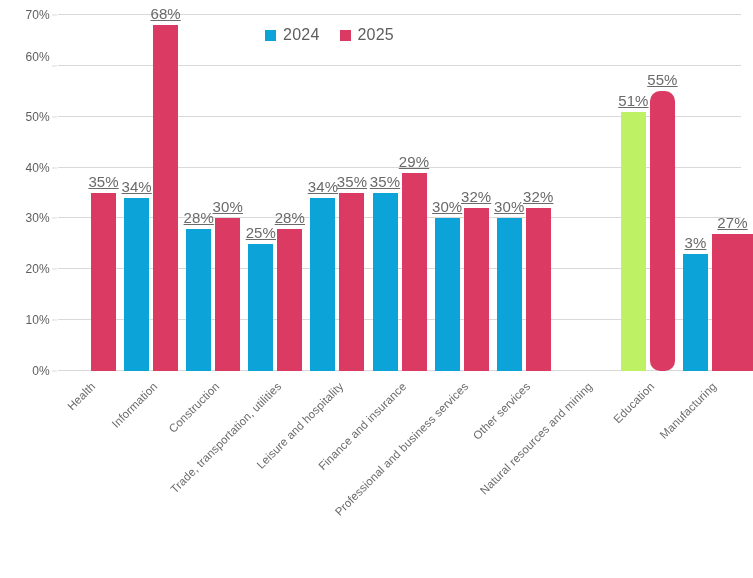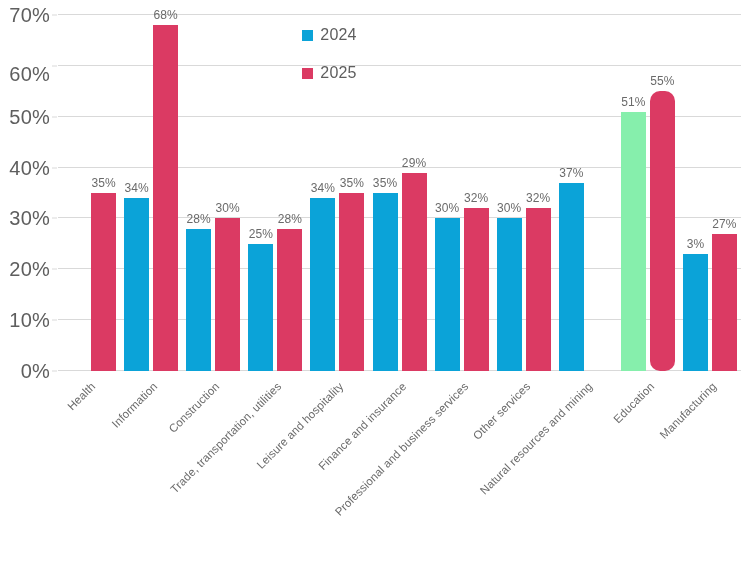--- a/index.html
+++ b/index.html
@@ -47,21 +47,21 @@
     left: 0;
     top: 15px;
     width: 50px;
     height: 356px;
   }
   .y-tick {
     position: absolute;
     right: 0;
     width: 50px;
     text-align: right;
-    font-size: 20px;
+    font-size: 12px;
     color: #5e5e5e;
     transform: translateY(-50%);
     letter-spacing: 0.2px;
     white-space: nowrap;
   }
   .y-tick-mark {
     position: absolute;
     left: 52px;
     width: 5px;
     height: 1px;
@@ -97,24 +97,25 @@
     left: 50%;
     margin-left: 2px;
     background: #db3a63;
   }
   .bar-label {
     position: absolute;
     bottom: 100%;
     left: 50%;
     transform: translateX(-50%);
     margin-bottom: 3px;
-    font-size: 12px;
+    font-size: 15px;
     color: #6a6a6a;
     white-space: nowrap;
     letter-spacing: 0.1px;
+    text-decoration: underline;
   }
 
   
   .x-labels {
     position: absolute;
     left: 58px;
     top: 376px;
     width: 683px;
     height: 150px;
     display: flex;
@@ -140,21 +141,20 @@
   .legend {
     position: absolute;
     left: 0;
     top: 26px;
     width: 659px;
     display: flex;
     justify-content: center;
     align-items: center;
     gap: 20px;
     pointer-events: none;
-    flex-direction: column;
   }
   .legend-item {
     display: flex;
     align-items: center;
     gap: 7px;
     pointer-events: auto;
   }
   .legend-swatch {
     width: 11px;
     height: 11px;
@@ -177,21 +177,21 @@
       <div class="y-tick" style="top: 305.143px;">10%</div>
       <div class="y-tick-mark" style="top: 305.143px;"></div>
       <div class="y-tick" style="top: 254.286px;">20%</div>
       <div class="y-tick-mark" style="top: 254.286px;"></div>
       <div class="y-tick" style="top: 203.429px;">30%</div>
       <div class="y-tick-mark" style="top: 203.429px;"></div>
       <div class="y-tick" style="top: 152.571px;">40%</div>
       <div class="y-tick-mark" style="top: 152.571px;"></div>
       <div class="y-tick" style="top: 101.714px;">50%</div>
       <div class="y-tick-mark" style="top: 101.714px;"></div>
-      <div class="y-tick" style="top: 59px;">60%</div>
+      <div class="y-tick" style="top: 42px;">60%</div>
       <div class="y-tick-mark" style="top: 50.8571px;"></div>
       <div class="y-tick" style="top: 0px;">70%</div>
       <div class="y-tick-mark" style="top: 0px;"></div>
     </div>
 
   <div class="plot-area">
     <div id="gridlines">
         <div class="gridline baseline" style="bottom: 0%;"></div>
         <div class="gridline" style="bottom: 14.2857%;"></div>
         <div class="gridline" style="bottom: 28.5714%;"></div>
@@ -257,37 +257,34 @@
         </div>
         <div class="group">
           <div class="bar s2024" style="height: 42.8571%; background: rgb(11, 163, 216);">
             <span class="bar-label">30%</span>
           </div>
           <div class="bar s2025" style="height: 45.7143%; background: rgb(219, 58, 99);">
             <span class="bar-label">32%</span>
           </div>
         </div>
         <div class="group">
-          <div class="bar s2024" style="height: 52.8571%; background: rgb(11, 163, 216);">
-            <span class="bar-label">37%</span>
-          </div>
-        </div>
-        <div class="group">
-          <div class="bar s2024" style="height: 72.8571%; background: #86efac; text-align: right;">
+        </div>
+        <div class="group">
+          <div class="bar s2024" style="height: 72.8571%; background: #bef264; text-align: right;">
             <span class="bar-label">51%</span>
           </div>
           <div class="bar s2025" style="height: 78.5714%; background: rgb(219, 58, 99); border-radius: 10px;">
             <span class="bar-label">55%</span>
           </div>
         </div>
         <div class="group">
           <div class="bar s2024" style="height: 32.8571%; background: rgb(11, 163, 216);">
             <span class="bar-label">3%</span>
           </div>
-          <div class="bar s2025" style="height: 38.5714%; background: rgb(219, 58, 99);">
+          <div class="bar s2025" style="height: 38.5714%; background: rgb(219, 58, 99); padding-left: 16px;">
             <span class="bar-label">27%</span>
           </div>
         </div>
       </div>
   </div>
 
   <div class="x-labels" id="x-labels">
       <div class="x-label-cell">
         <div class="x-label">Health</div>
       </div>

